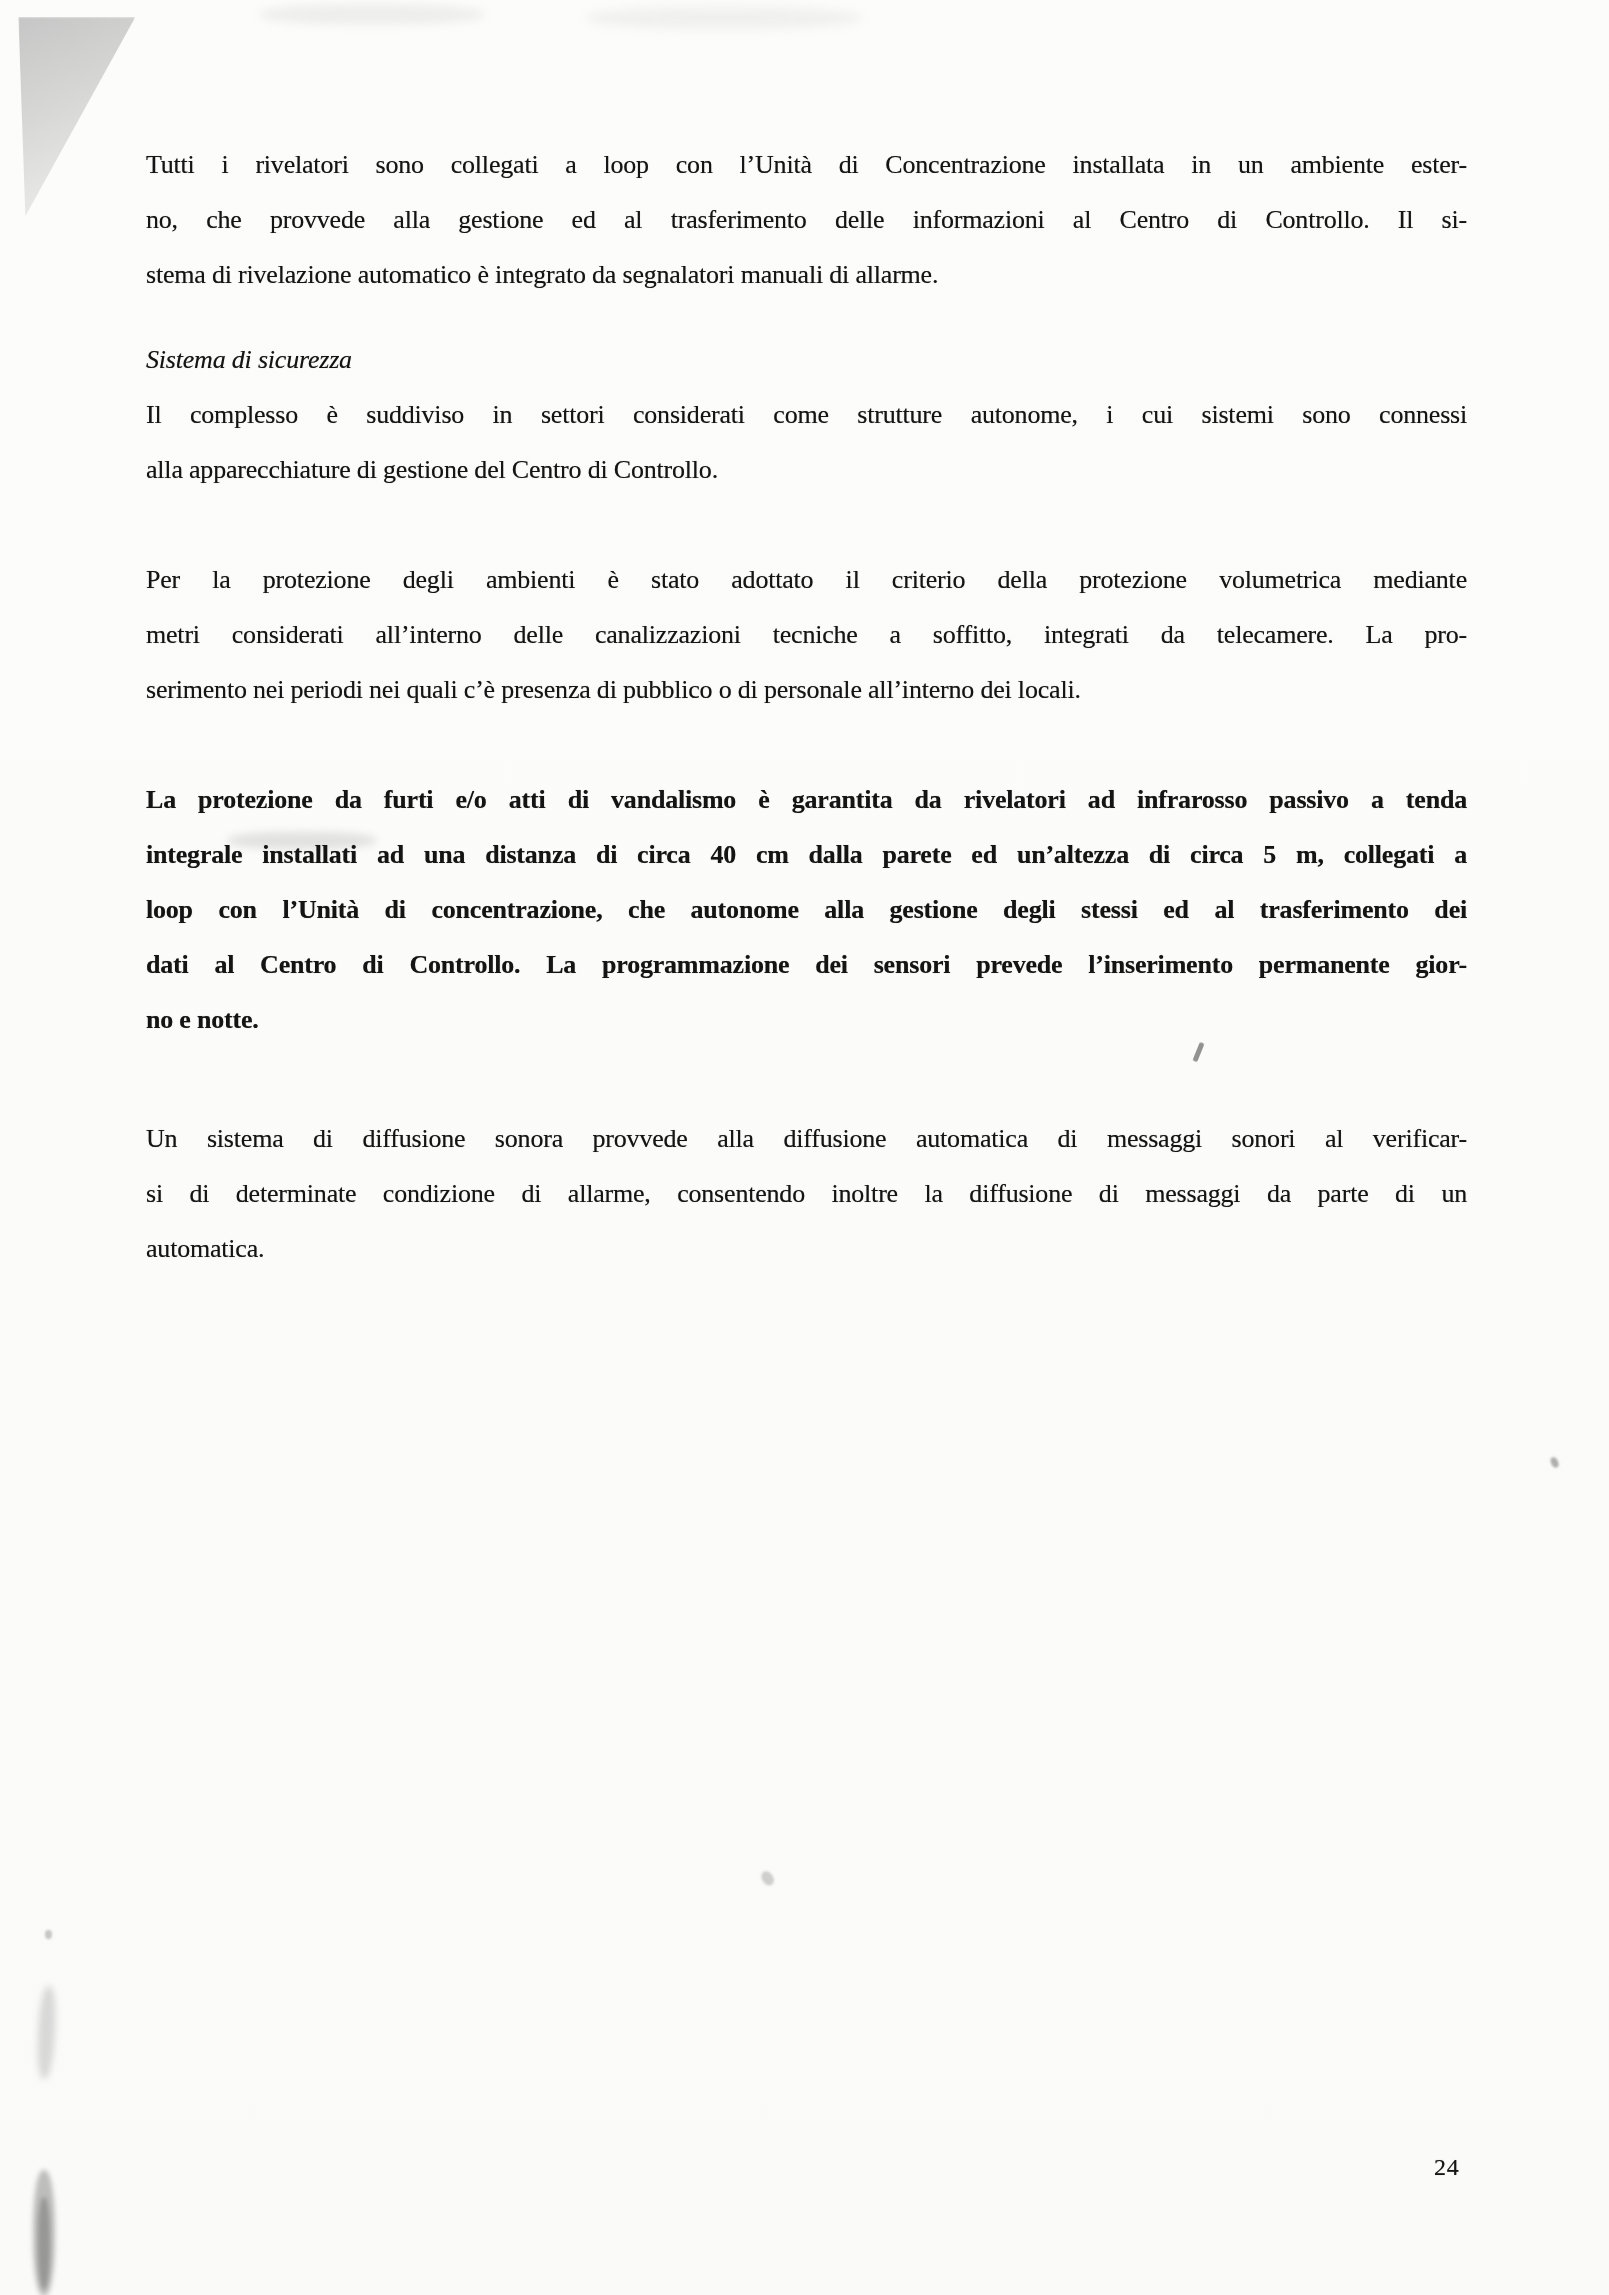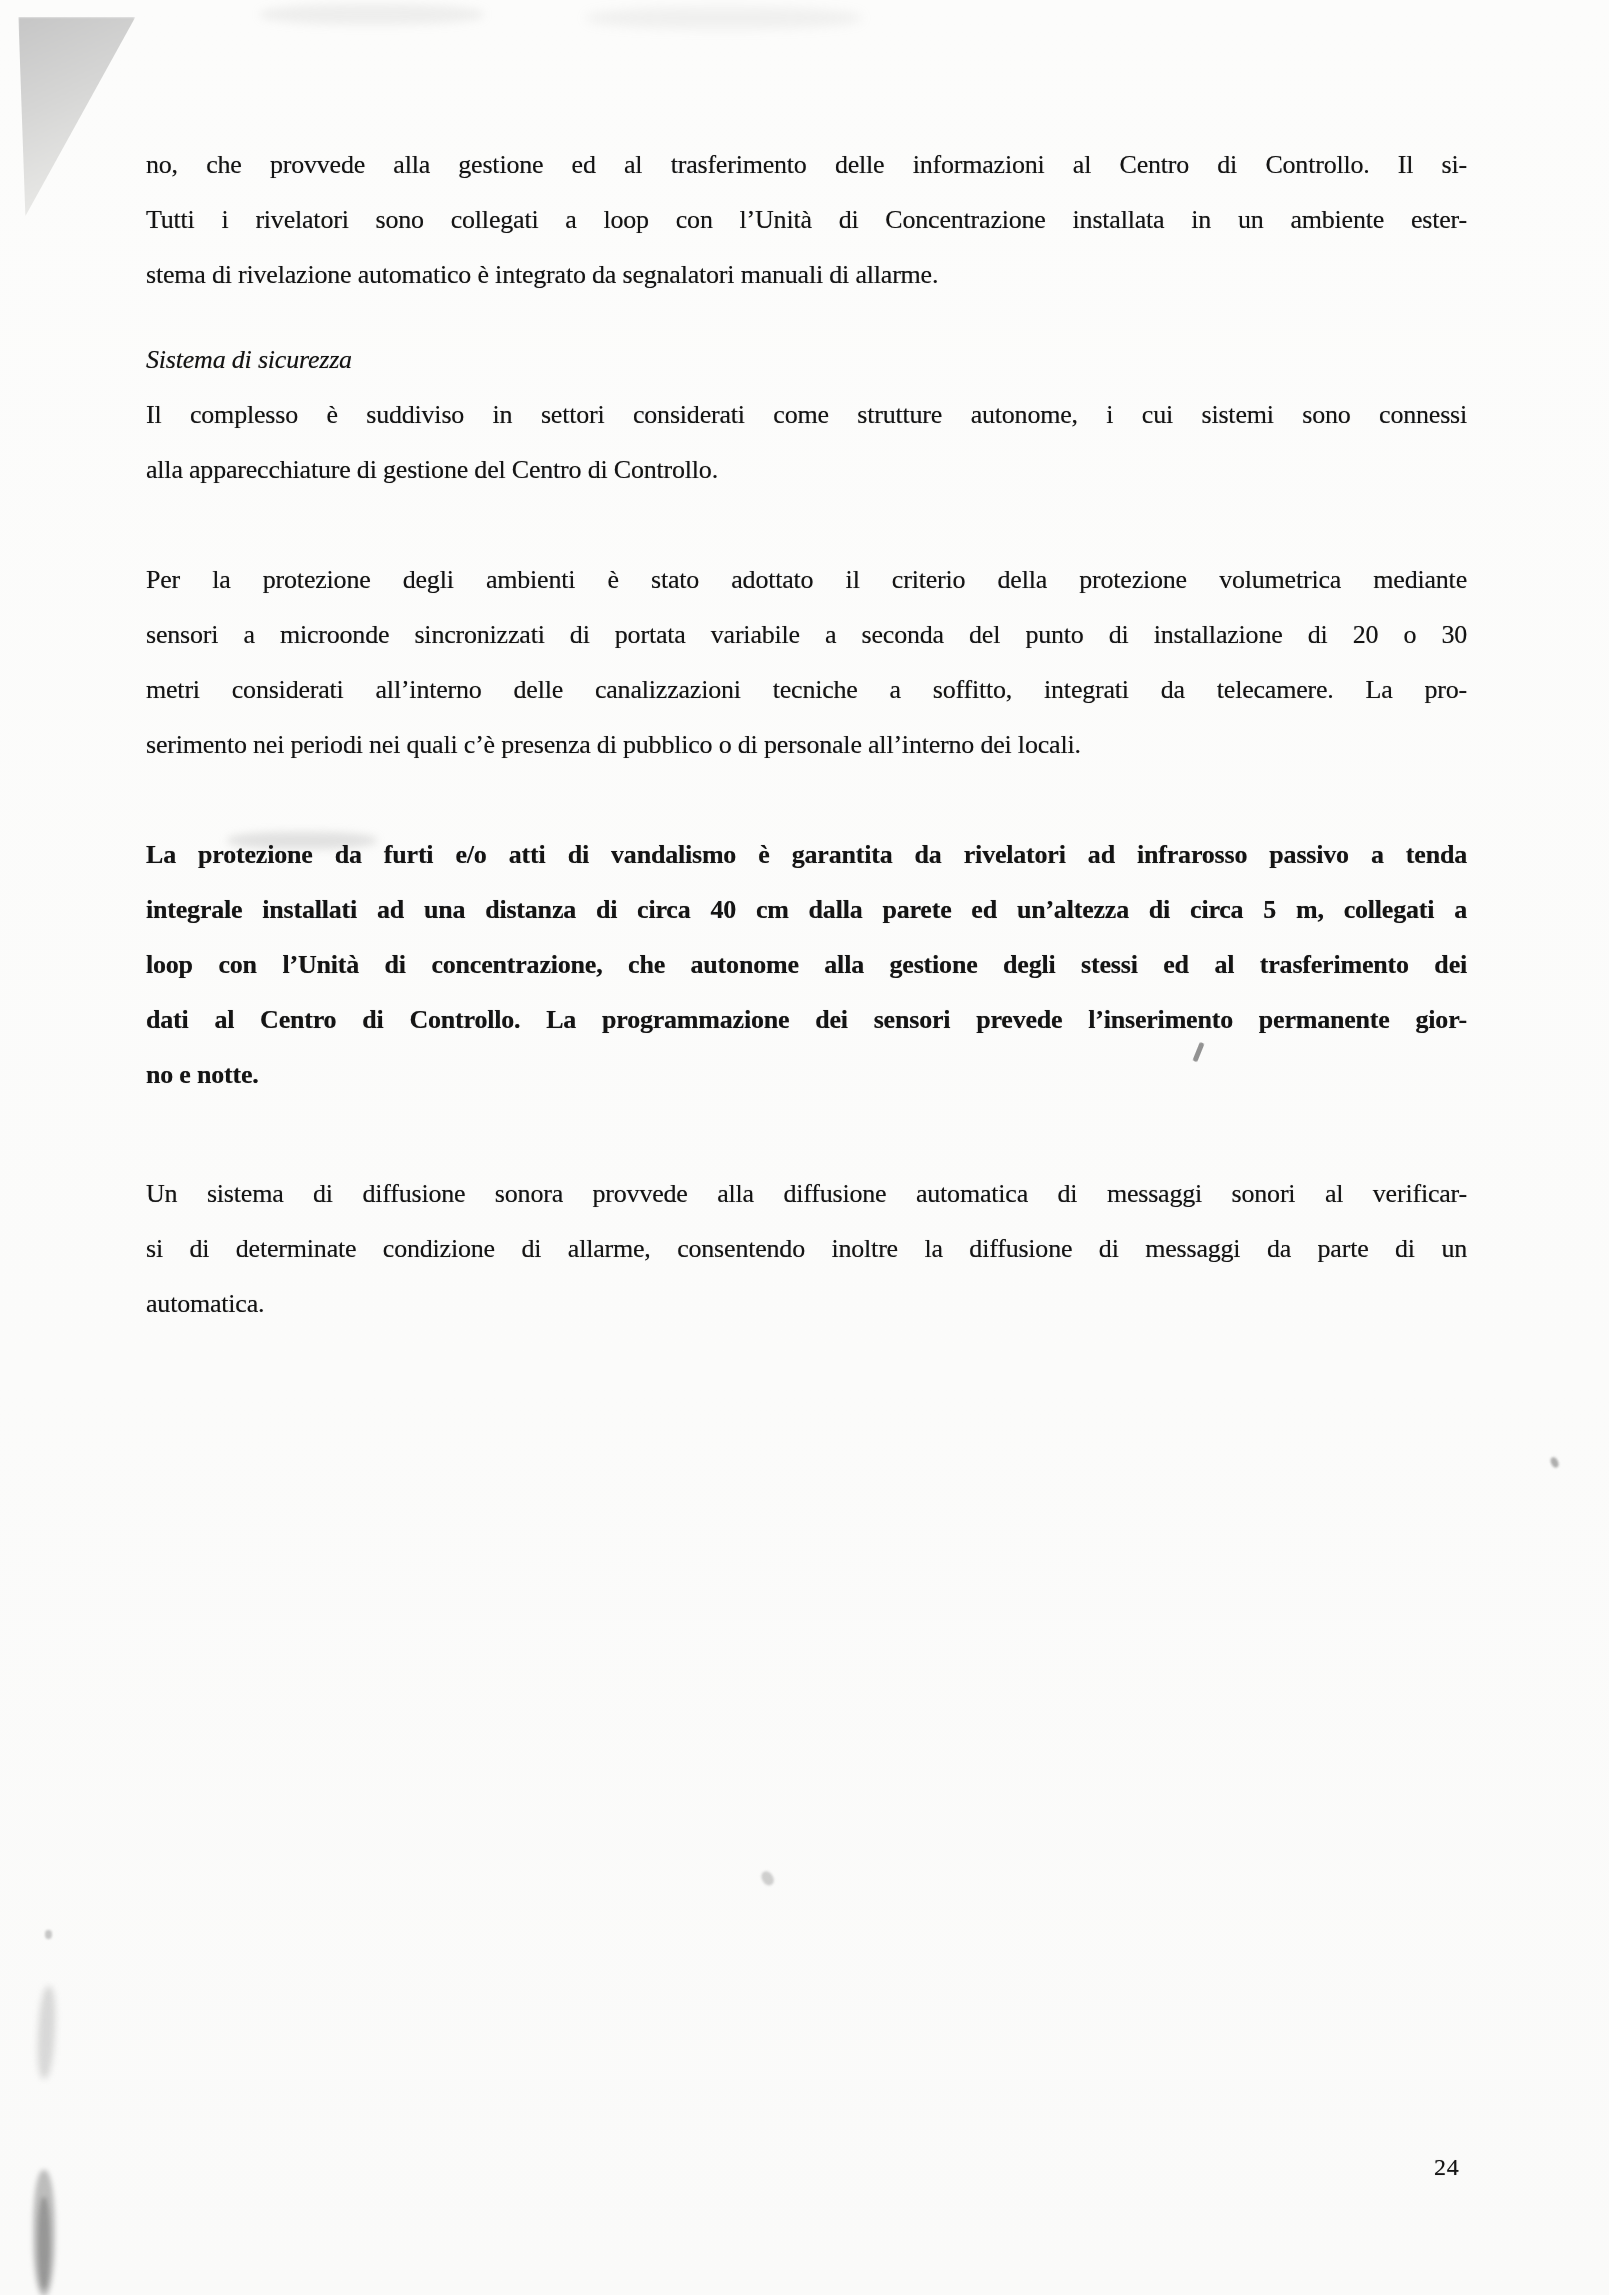--- a/index.html
+++ b/index.html
@@ -101,34 +101,33 @@
   <div class="smudge tick-mark"></div>
   <div class="smudge dot-mark"></div>
   <div class="smudge curve-mark"></div>
   <div class="smudge speck-1"></div>
   <div class="smudge streak-upper"></div>
   <div class="smudge streak-lower"></div>
   <div class="smudge streak-core"></div>
 
   <div class="text-column">
       <div class="block paragraph">
+        <div class="line just">Tutti i rivelatori sono collegati a loop con l’Unità di Concentrazione installata in un ambiente ester-</div>
         <div class="line just">no, che provvede alla gestione ed al trasferimento delle informazioni al Centro di Controllo. Il si-</div>
-        <div class="line just">Tutti i rivelatori sono collegati a loop con l’Unità di Concentrazione installata in un ambiente ester-</div>
         <div class="line">stema di rivelazione automatico è integrato da segnalatori manuali di allarme.</div>
       </div>
       <div class="block heading">
         <div class="line">Sistema di sicurezza</div>
       </div>
       <div class="block paragraph">
         <div class="line just">Il complesso è suddiviso in settori considerati come strutture autonome, i cui sistemi sono connessi</div>
         <div class="line">alla apparecchiature di gestione del Centro di Controllo.</div>
       </div>
       <div class="block paragraph">
         <div class="line just">Per la protezione degli ambienti è stato adottato il criterio della protezione volumetrica mediante</div>
-        <div class="line just">sensori a microonde sincronizzati di portata variabile a seconda del punto di installazione di 20 o 30</div>
         <div class="line just">metri considerati all’interno delle canalizzazioni tecniche a soffitto, integrati da telecamere. La pro-</div>
         <div class="line">serimento nei periodi nei quali c’è presenza di pubblico o di personale all’interno dei locali.</div>
       </div>
       <div class="block paragraph">
         <div class="line just">La protezione da furti e/o atti di vandalismo è garantita da rivelatori ad infrarosso passivo a tenda</div>
         <div class="line just">integrale installati ad una distanza di circa 40 cm dalla parete ed un’altezza di circa 5 m, collegati a</div>
         <div class="line just">loop con l’Unità di concentrazione, che autonome alla gestione degli stessi ed al trasferimento dei</div>
         <div class="line just">dati al Centro di Controllo. La programmazione dei sensori prevede l’inserimento permanente gior-</div>
         <div class="line">no e notte.</div>
       </div>

